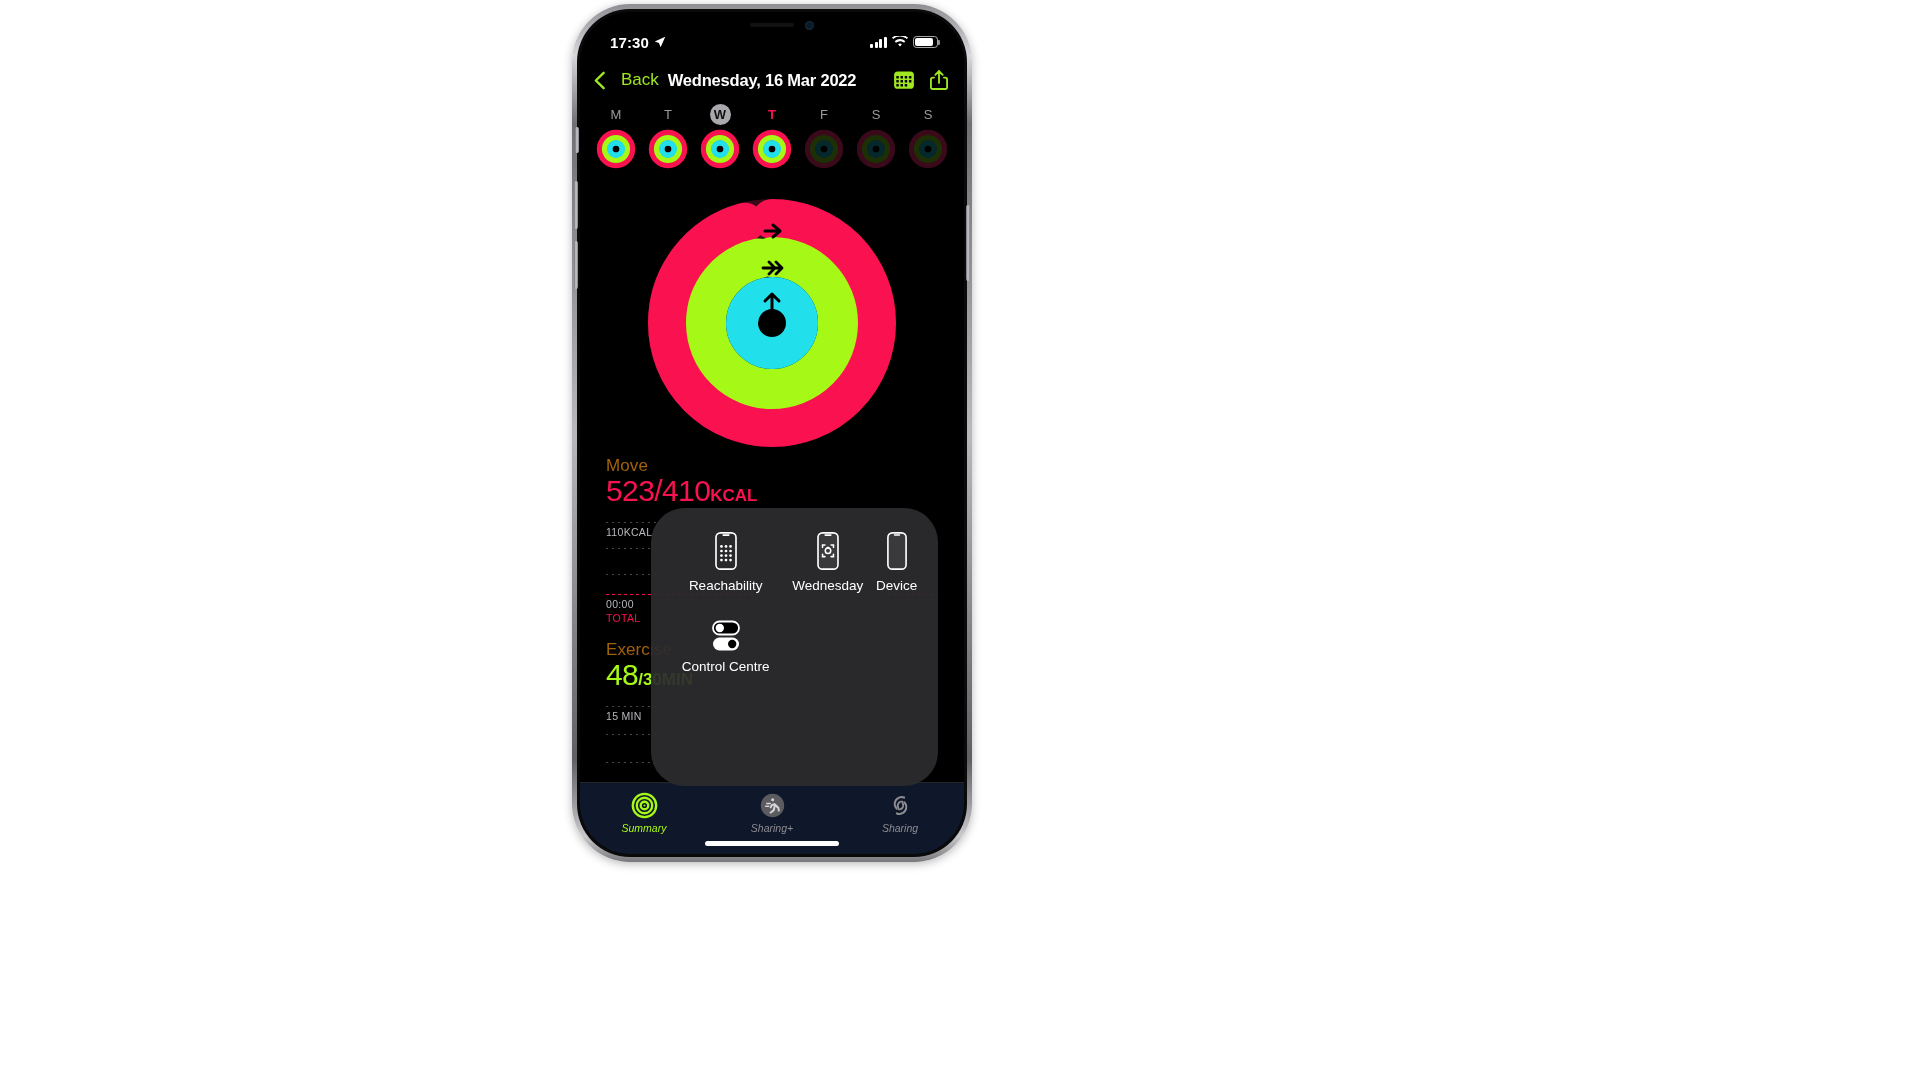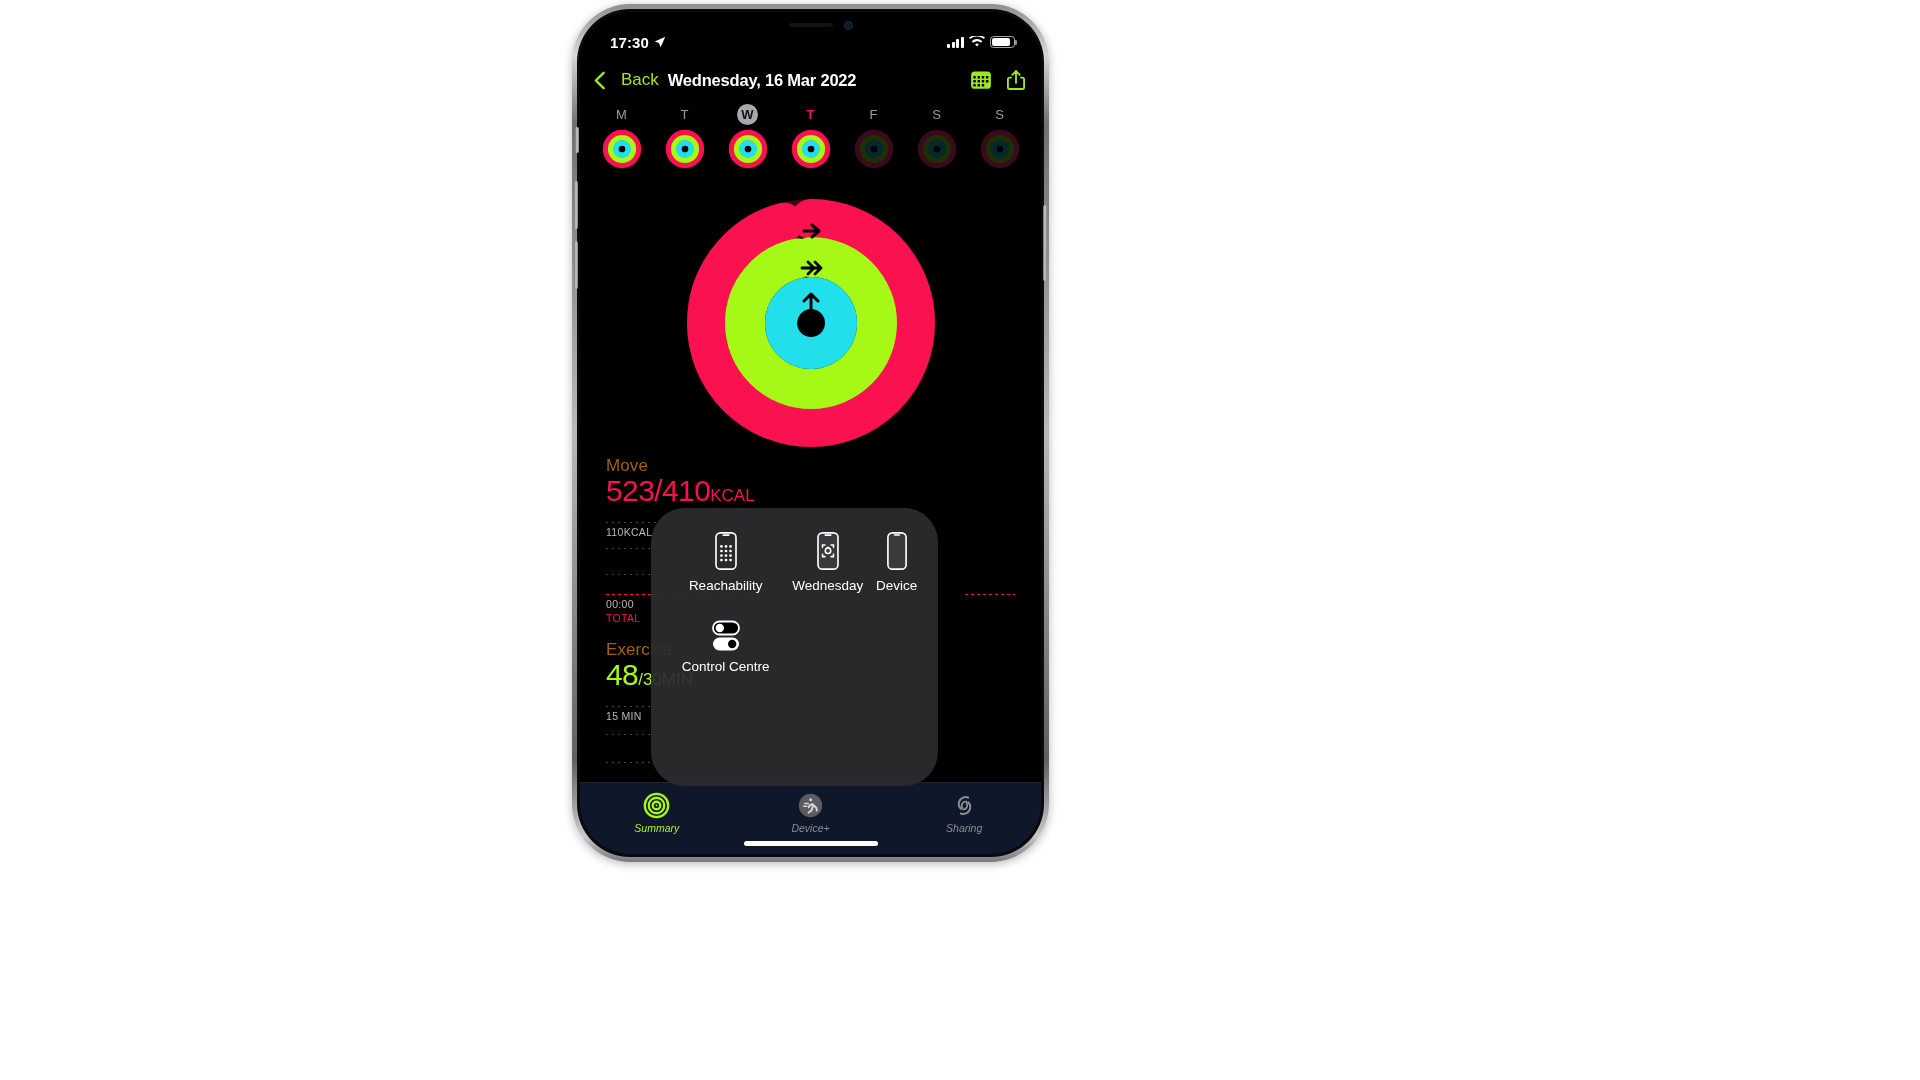--- a/index.html
+++ b/index.html
@@ -8,21 +8,21 @@
     background: #ffffff;
     font-family: "Liberation Sans", sans-serif;
     overflow: hidden;
   }
   #stage { position: relative; width: 1920px; height: 1080px; background: #fff; }
 
   
   .phone {
     position: absolute;
     left: 572px; top: 4px;
-    width: 477px; height: 858px;
+    width: 400px; height: 858px;
     border-radius: 58px;
     background: linear-gradient(180deg,#8e8e93 0%,#d8d8dc 6%,#6f6f74 14%,#b9b9bd 50%,#5f5f64 88%,#c9c9cd 97%,#78787d 100%);
     padding: 5px;
     box-shadow: 0 2px 10px rgba(0,0,0,0.28);
   }
   .phone-inner {
     position: relative;
     width: 100%; height: 100%;
     border-radius: 53px;
     background: #0a0a0a;
@@ -110,21 +110,21 @@
   .day.sel .day-letter { color: #fa114f; font-weight: 600; }
   .mini-rings { width: 40px; height: 40px; }
 
   
   .bigrings { position: absolute; top: 186px; left: 50%; transform: translateX(-50%); width: 250px; height: 250px; z-index: 10; }
 
   
   .metrics { position: absolute; top: 444px; left: 0; right: 0; bottom: 72px; padding: 0 26px; z-index: 8; }
   .m-title { font-size: 17px; color: #a16207; font-weight: 400; letter-spacing: .1px; }
   .m-value { font-size: 30px; font-weight: 500; letter-spacing: -.6px; margin-top: -2px; }
-  .m-value .unit { font-size: 17px; font-weight: 400; letter-spacing: 0; }
+  .m-value .unit { font-size: 17px; font-weight: 700; letter-spacing: 0; }
   .m-move .m-value { color: #fa114f; }
   .m-ex .m-value { color: #a6f916; }
   .graph { position: relative; height: 94px; margin-top: 8px; }
   .gl { position: absolute; left: 0; width: 156px; height: 1px;
         background-image: linear-gradient(to right,#4a4a4a 0 2px, transparent 2px 6px);
         background-size: 6px 1px; background-repeat: repeat-x; }
   .gl.red { background-image: linear-gradient(to right,#fa114f 0 3px, transparent 3px 6px); left: 0; width: 156px; }
   .gl.greenline { background-image: linear-gradient(to right,#4ad126 0 3px, transparent 3px 6px); }
   .gl.wide { width: 348px; }
   .glabel { position: absolute; font-size: 10.5px; color: #b9b9bd; letter-spacing: .3px; }
@@ -418,21 +418,21 @@
             </svg>
             <span class="tab-label">Summary</span>
           </div>
           <div class="tab">
             <svg class="tab-ico" viewBox="0 0 30 30">
               <circle cx="15" cy="15" r="13" fill="#5b5b60"></circle>
               <path d="M16.9 8.6a1.7 1.7 0 11-3.4 0 1.7 1.7 0 013.4 0z" fill="#d6d6da"></path>
               <path d="M17.4 12.2l-4.2 1.6-1.5 3.6 1.9.8 1.3-2.6 1.6-.5-1.1 4.4-3.9 3.2 1.5 1.6 4.4-3.4 1-4.6 2.2 2 .4 3.3 2.1-.3-.5-4.2-3-2.9z" fill="#d6d6da"></path>
               <path d="M8.6 12.8h4M7.4 15.8h3.4" stroke="#d6d6da" stroke-width="1.5" stroke-linecap="round"></path>
             </svg>
-            <span class="tab-label">Device+</span>
+            <span class="tab-label">Sharing+</span>
           </div>
           <div class="tab">
             <svg class="tab-ico" viewBox="0 0 30 30">
               <path d="M19 6.2a7.6 7.6 0 00-8.2 12.4" fill="none" stroke="#8d8d92" stroke-width="2.3" stroke-linecap="round"></path>
               <path d="M11 23.8a7.6 7.6 0 008.2-12.4" fill="none" stroke="#8d8d92" stroke-width="2.3" stroke-linecap="round"></path>
               <path d="M17 10.8a4.4 4.4 0 00-4.4 6.8" fill="none" stroke="#8d8d92" stroke-width="2.1" stroke-linecap="round"></path>
               <path d="M13 19.2a4.4 4.4 0 004.4-6.8" fill="none" stroke="#8d8d92" stroke-width="2.1" stroke-linecap="round"></path>
             </svg>
             <span class="tab-label">Sharing</span>
           </div>

